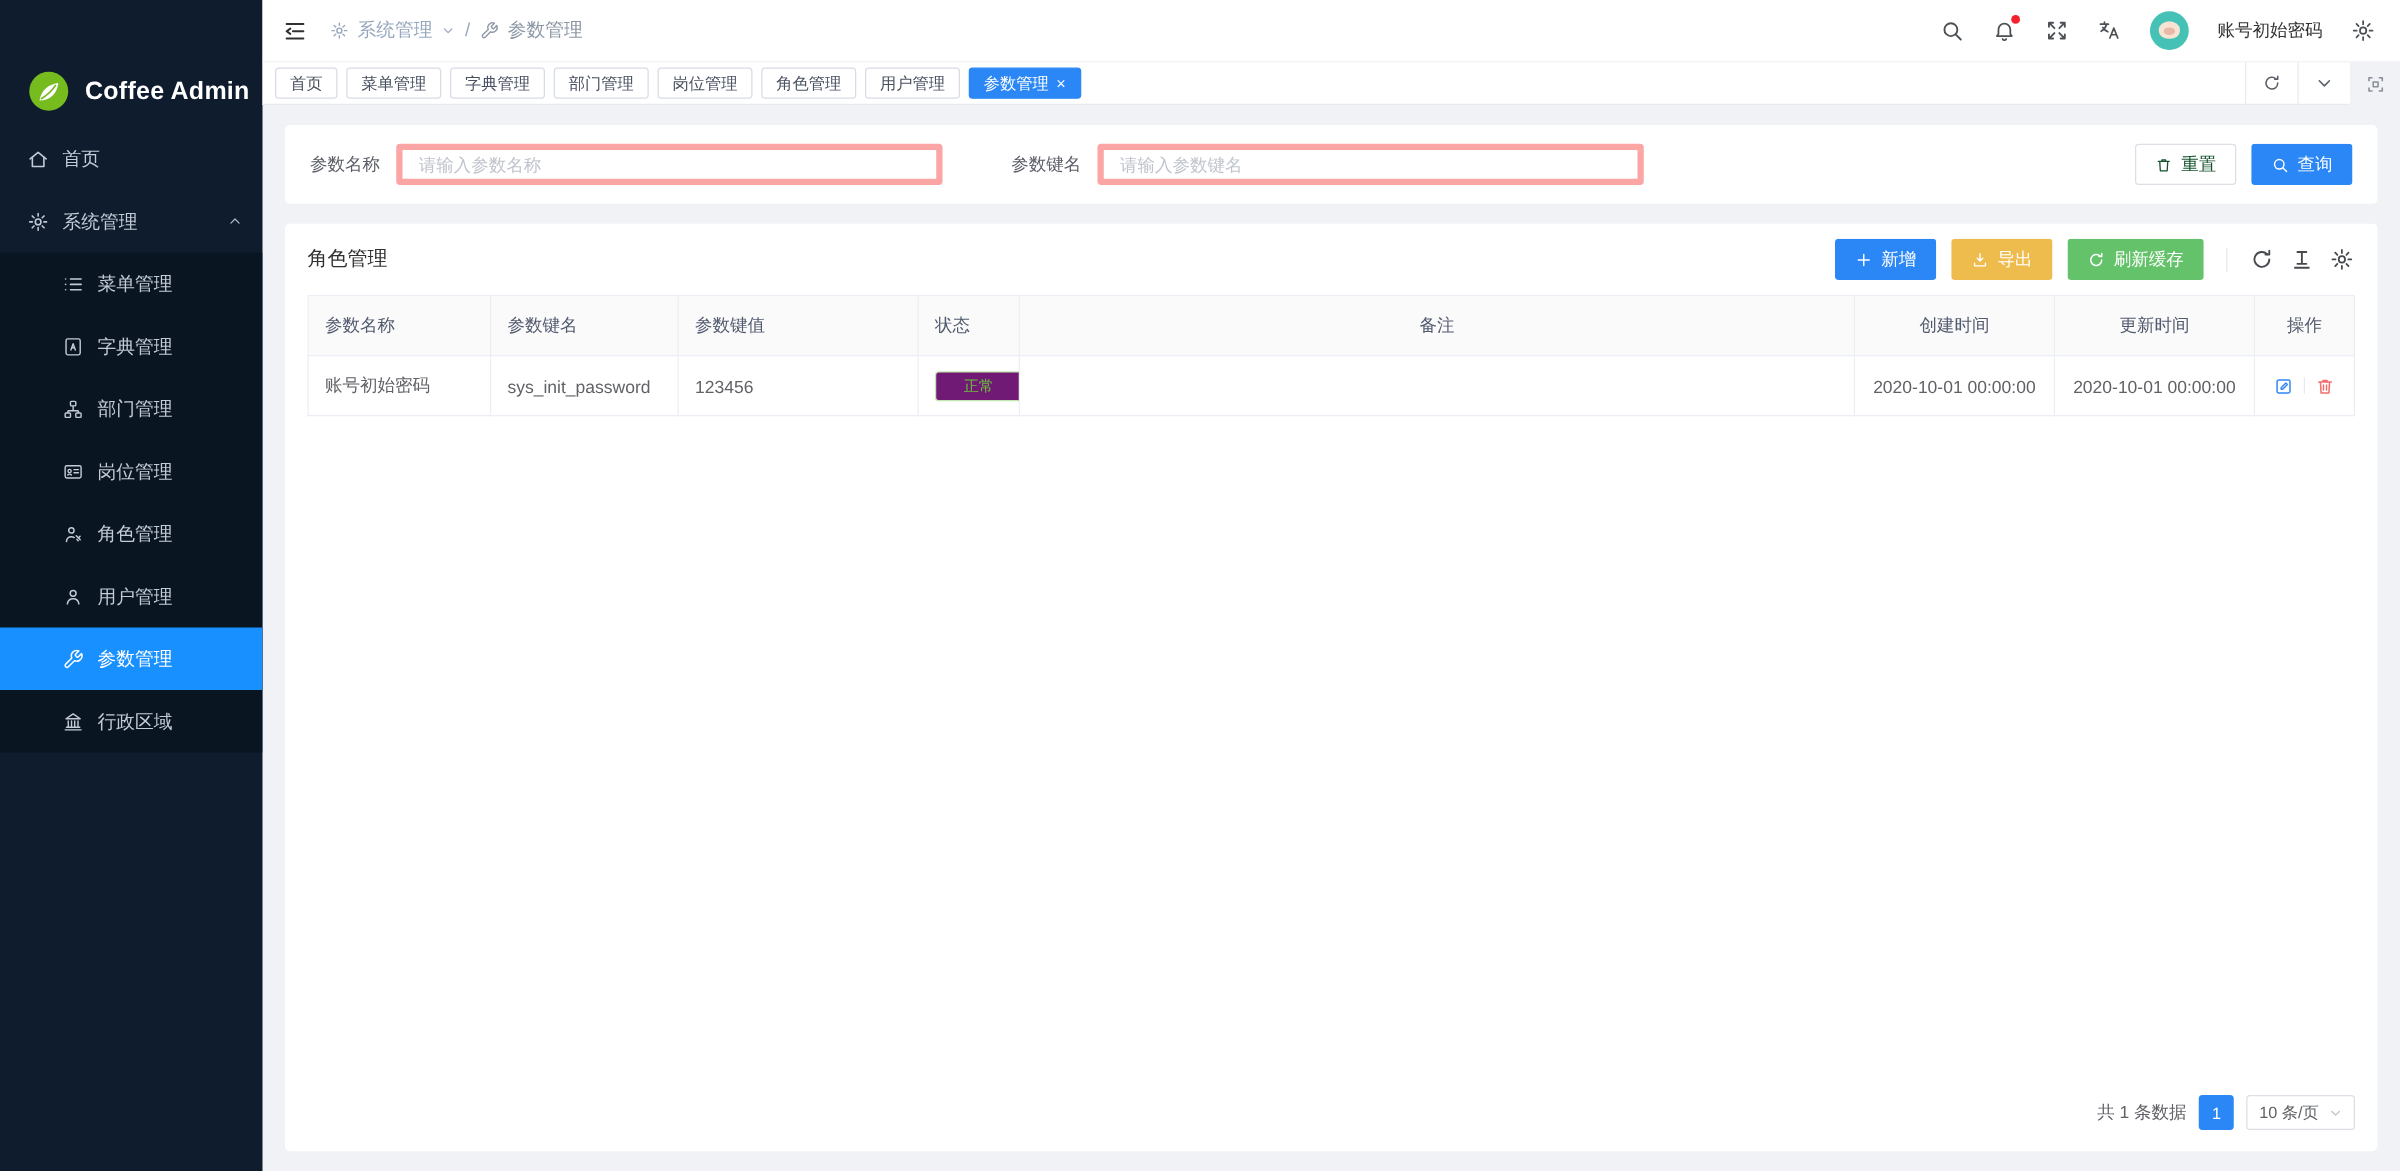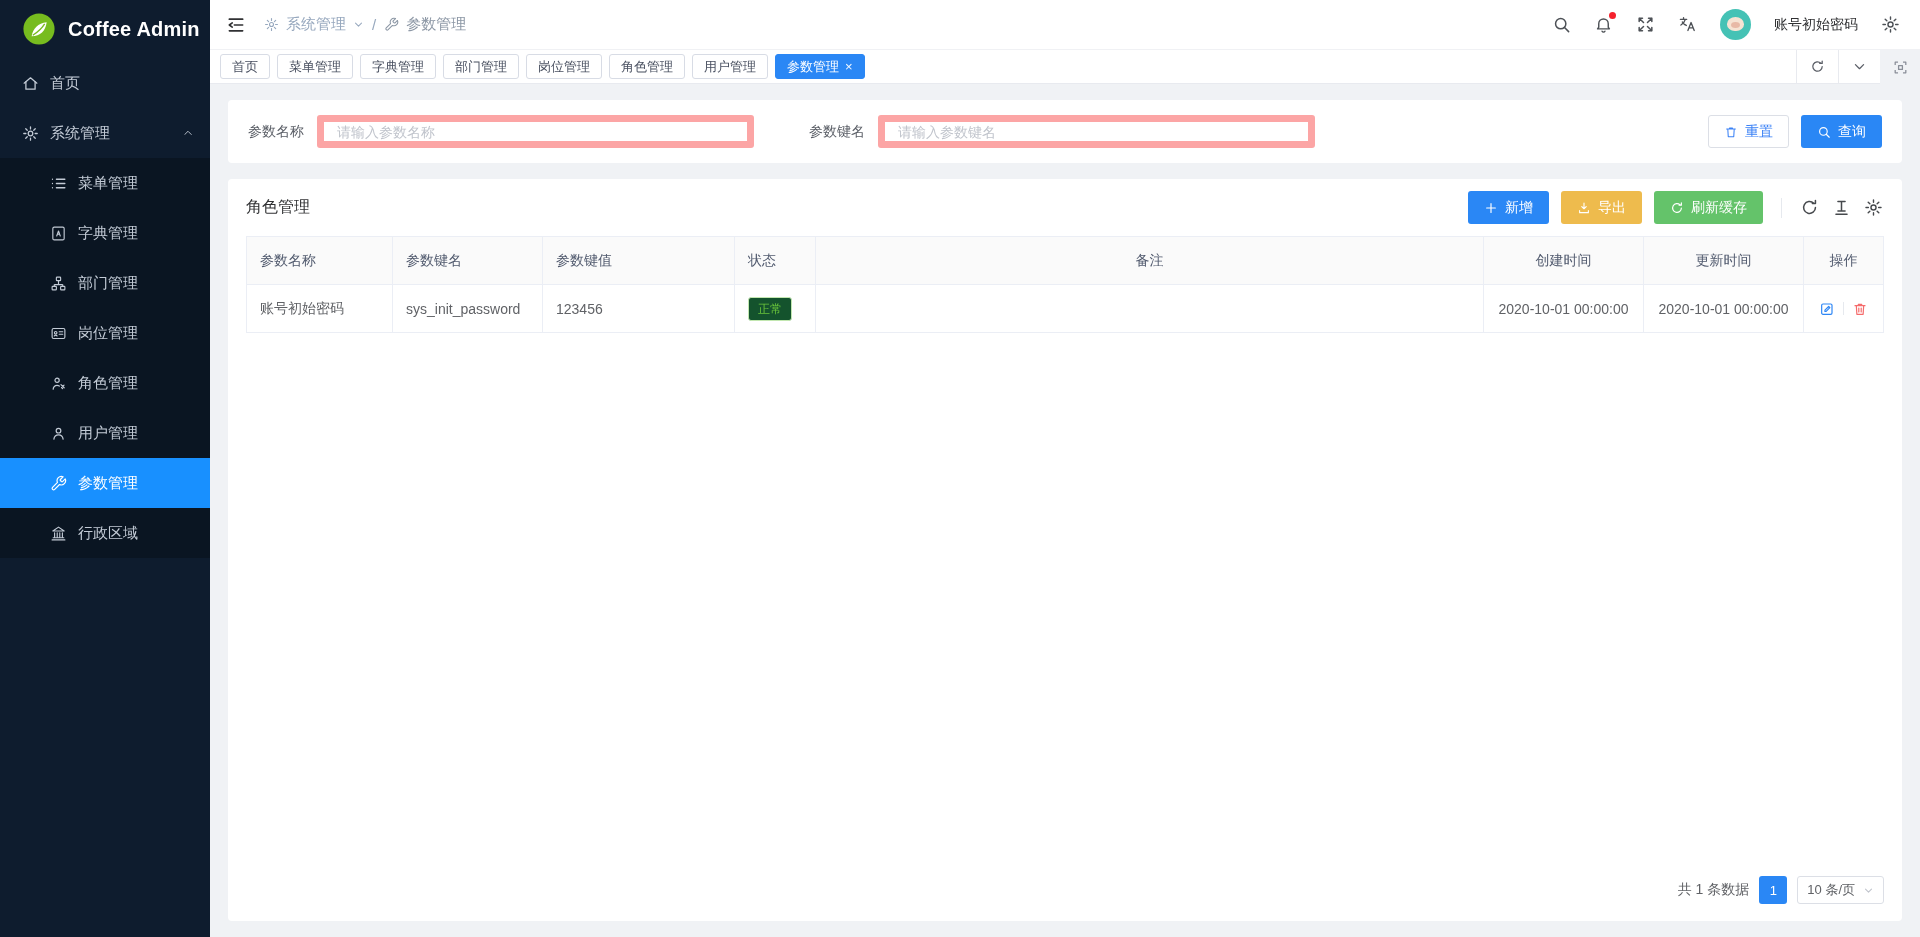--- a/index.html
+++ b/index.html
@@ -6,21 +6,21 @@
   html,body { width:1920px; height:937px; overflow:hidden; }
   body {
     font-family: "Liberation Sans", "DejaVu Sans", sans-serif;
     font-size: 14px; color: #303133;
     display: flex; background: #f0f2f5;
   }
   svg { display:block; }
 
   
   .sidebar { width:210px; flex-shrink:0; background:#0e1c2e; display:flex; flex-direction:column; }
-  .logo { height:58px; display:flex; align-items:center; gap:12px; padding-left:22px; }
+  .logo { height:58px; display:flex; align-items:center; gap:12px; padding-left:22px;margin-top:44px; }
   .logo-title { color:#fff; font-size:20px; font-weight:bold; letter-spacing:.2px; }
   .menu { flex:1; overflow:hidden; }
   .menu-item {
     height:50px; display:flex; align-items:center; gap:11px;
     padding-left:22px; padding-right:16px; font-size:15px; color:#c3cbd6; cursor:pointer;
     position:relative; white-space:nowrap;
   }
   .menu-item .sicon { width:17px; height:17px; flex-shrink:0; }
   .menu-item .chev { margin-left:auto; width:12px; height:12px; opacity:.9; }
   .submenu { background:#0a1522; }
@@ -65,33 +65,33 @@
 
   
   .content { flex:1; padding:16px 18px; display:flex; flex-direction:column; gap:16px; min-height:0; }
   .card { background:#fff; border-radius:4px; }
 
   
   .search-card { height:63px; flex-shrink:0; display:flex; align-items:center; padding:0 20px; }
   .form-item { display:flex; align-items:center; margin-right:55px; }
   .form-label { font-size:14px; color:#5a5e66; margin-right:13px; white-space:nowrap; }
   .form-input {
-    width:437px; height:33px; border:7px solid #fca5a5; border-radius:3px;
+    width:437px; height:33px; border:5px solid #fca5a5; border-radius:3px;
     padding:0 13px; font-size:14px; color:#606266; outline:none;
     font-family:"Liberation Sans","DejaVu Sans",sans-serif;
   }
   .form-input::placeholder { color:#c0c4cc; }
   .search-actions { margin-left:auto; display:flex; align-items:center; gap:12px; }
   .btn {
     height:33px; border-radius:3px; font-size:14px; display:inline-flex; align-items:center;
     gap:7px; padding:0 15px; cursor:pointer; border:1px solid transparent; white-space:nowrap;
     font-family:"Liberation Sans","DejaVu Sans",sans-serif;
   }
   .btn svg { width:14px; height:14px; }
-  .btn-plain { background:#fff; border-color:#dcdfe6; color:#3b82f6; }
+  .btn-plain { background:#fff; border-color:#dcdfe6; color:#14532d; }
   .btn-primary { background:#2a87f5; color:#fff; }
   .btn-warning { background:#eebb4d; color:#fff; }
   .btn-success { background:#64c36a; color:#fff; }
 
   
   .table-card { flex:1; display:flex; flex-direction:column; padding:0 18px; min-height:0; }
   .card-header { height:57px; display:flex; align-items:center; flex-shrink:0; }
   .card-title { font-size:16px; color:#303133; }
   .card-tools { margin-left:auto; display:flex; align-items:center; gap:12px; }
   .tool-divider { width:1px; height:20px; background:#e6e9ee; margin:0 6px; }
@@ -100,22 +100,22 @@
 
   table { width:100%; border-collapse:collapse; font-size:14px; table-layout:fixed; }
   th, td { border:1px solid #ebeef5; height:48px; padding:0 13px; overflow:hidden; white-space:nowrap; }
   th { background:#fafafa; color:#515a6e; font-weight:normal; text-align:left; }
   td { color:#606266; }
   .col-name  { width:146px; } .col-key { width:150px; } .col-value { width:192px; }
   .col-status{ width:81px; }  .col-remark { }
   .col-created { width:160px; } .col-updated { width:160px; } .col-action { width:80px; }
   .center { text-align:center; }
   .tag-success {
-    display:inline-block; padding:2px 9px; font-size:12px; line-height:18px;
-    color:#67c23a; background:#14532d; border:1px solid #c2e7b0; border-radius:3px;
+    display:inline-block; padding:2px 22px; font-size:12px; line-height:18px;
+    color:#67c23a; background:#701a75; border:1px solid #c2e7b0; border-radius:3px;
   }
   .row-actions { display:flex; align-items:center; justify-content:center; gap:8px; }
   .act-icon { width:16px; height:16px; cursor:pointer; }
   .act-edit { color:#2f87f5; }
   .act-del { color:#f56c6c; }
   .act-sep { width:1px; height:13px; background:#e6e9ee; }
 
   .table-spacer { flex:1; }
   .pagination { display:flex; align-items:center; justify-content:flex-end; gap:10px; padding:13px 0 17px; color:#606266; font-size:14px; flex-shrink:0; }
   .page-num { min-width:28px; height:28px; background:#2a87f5; color:#fff; border-radius:3px; display:flex; align-items:center; justify-content:center; font-size:13px; cursor:pointer; }

